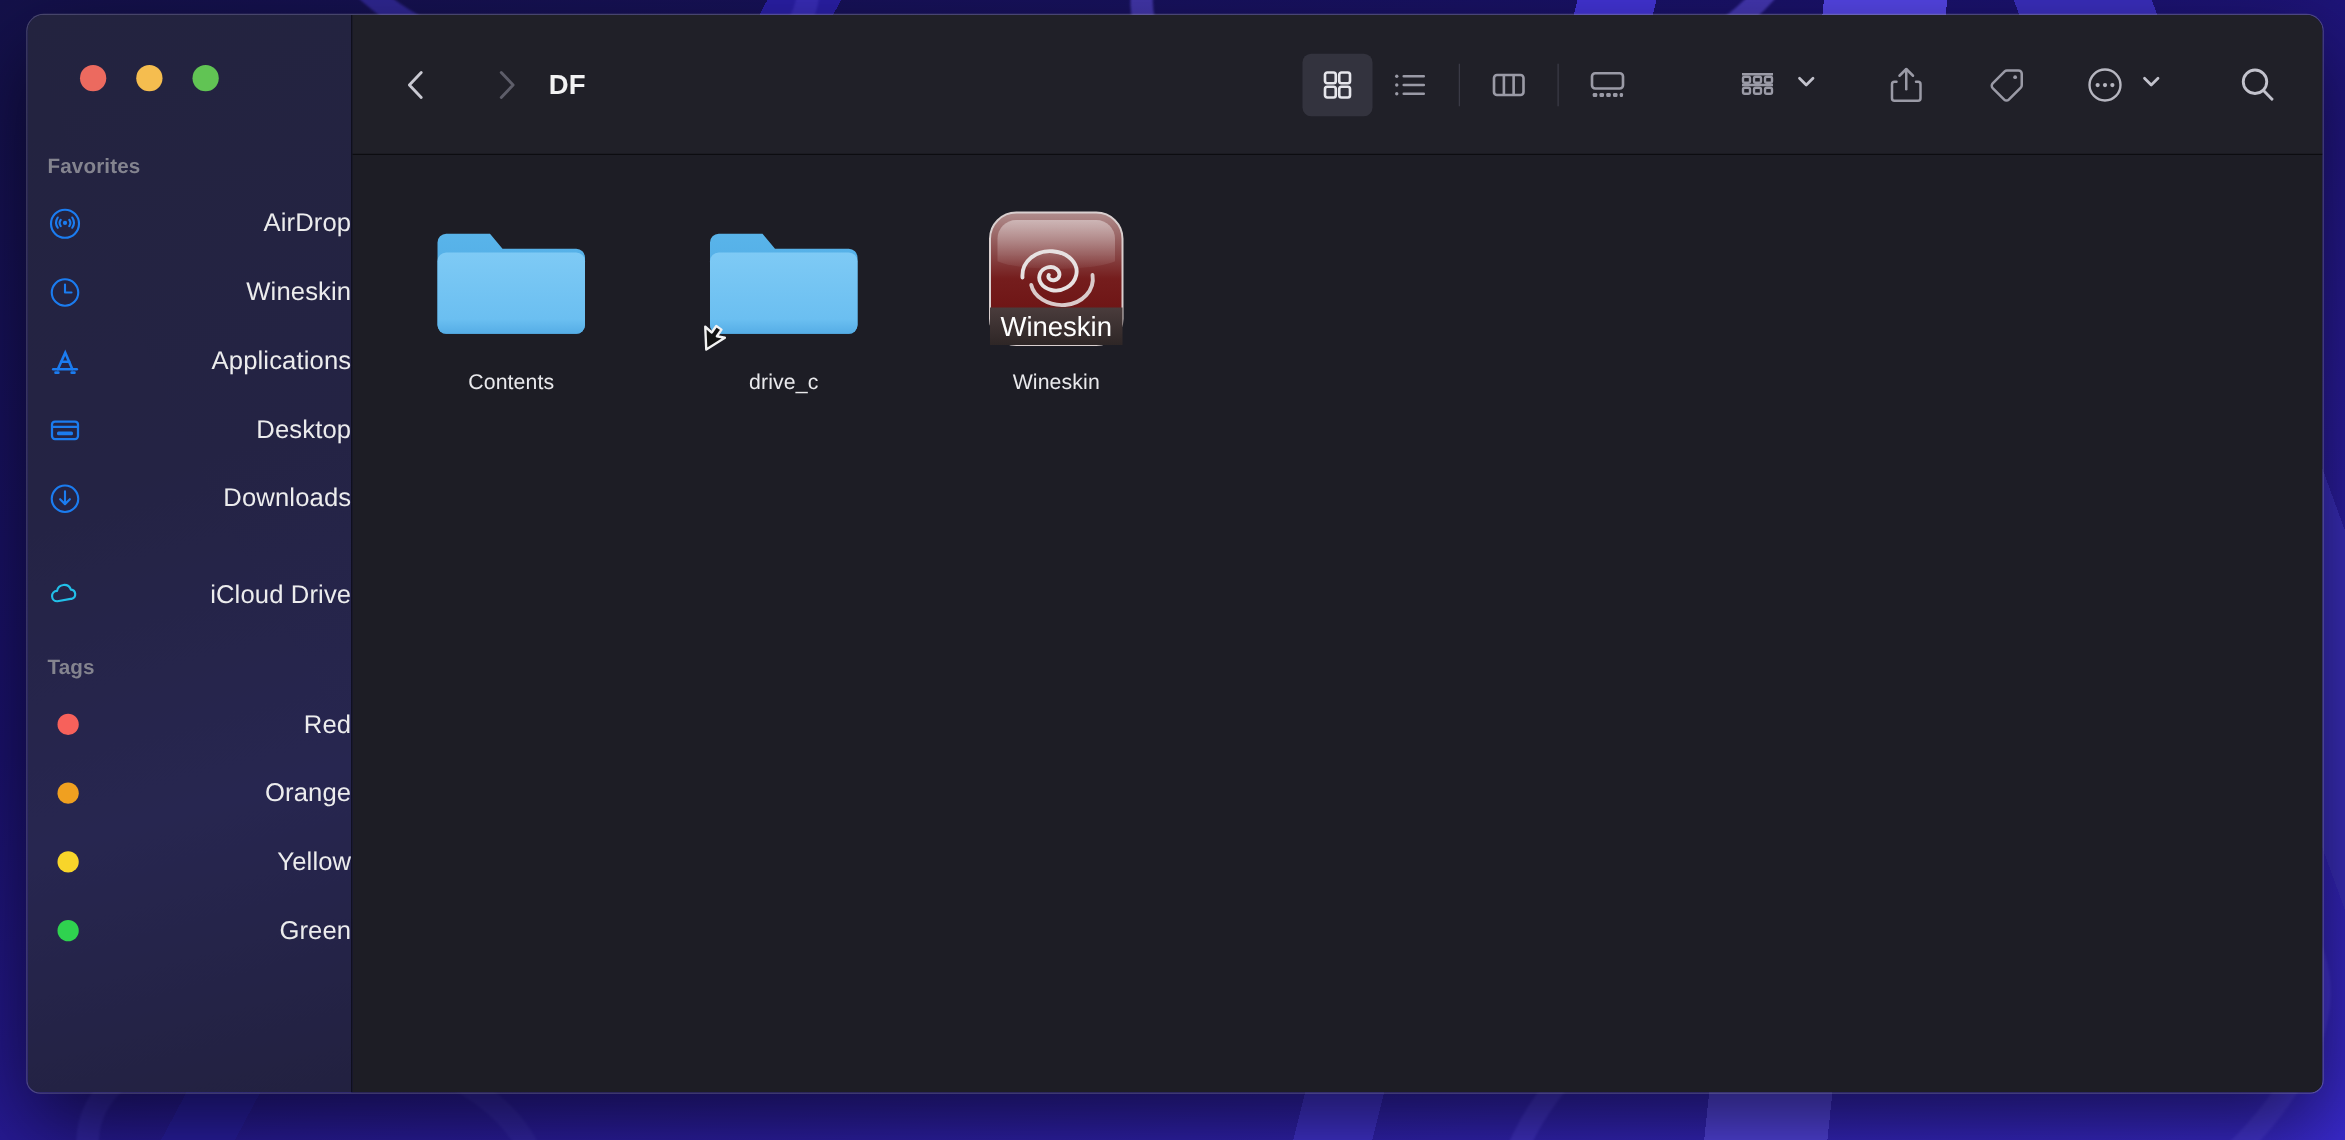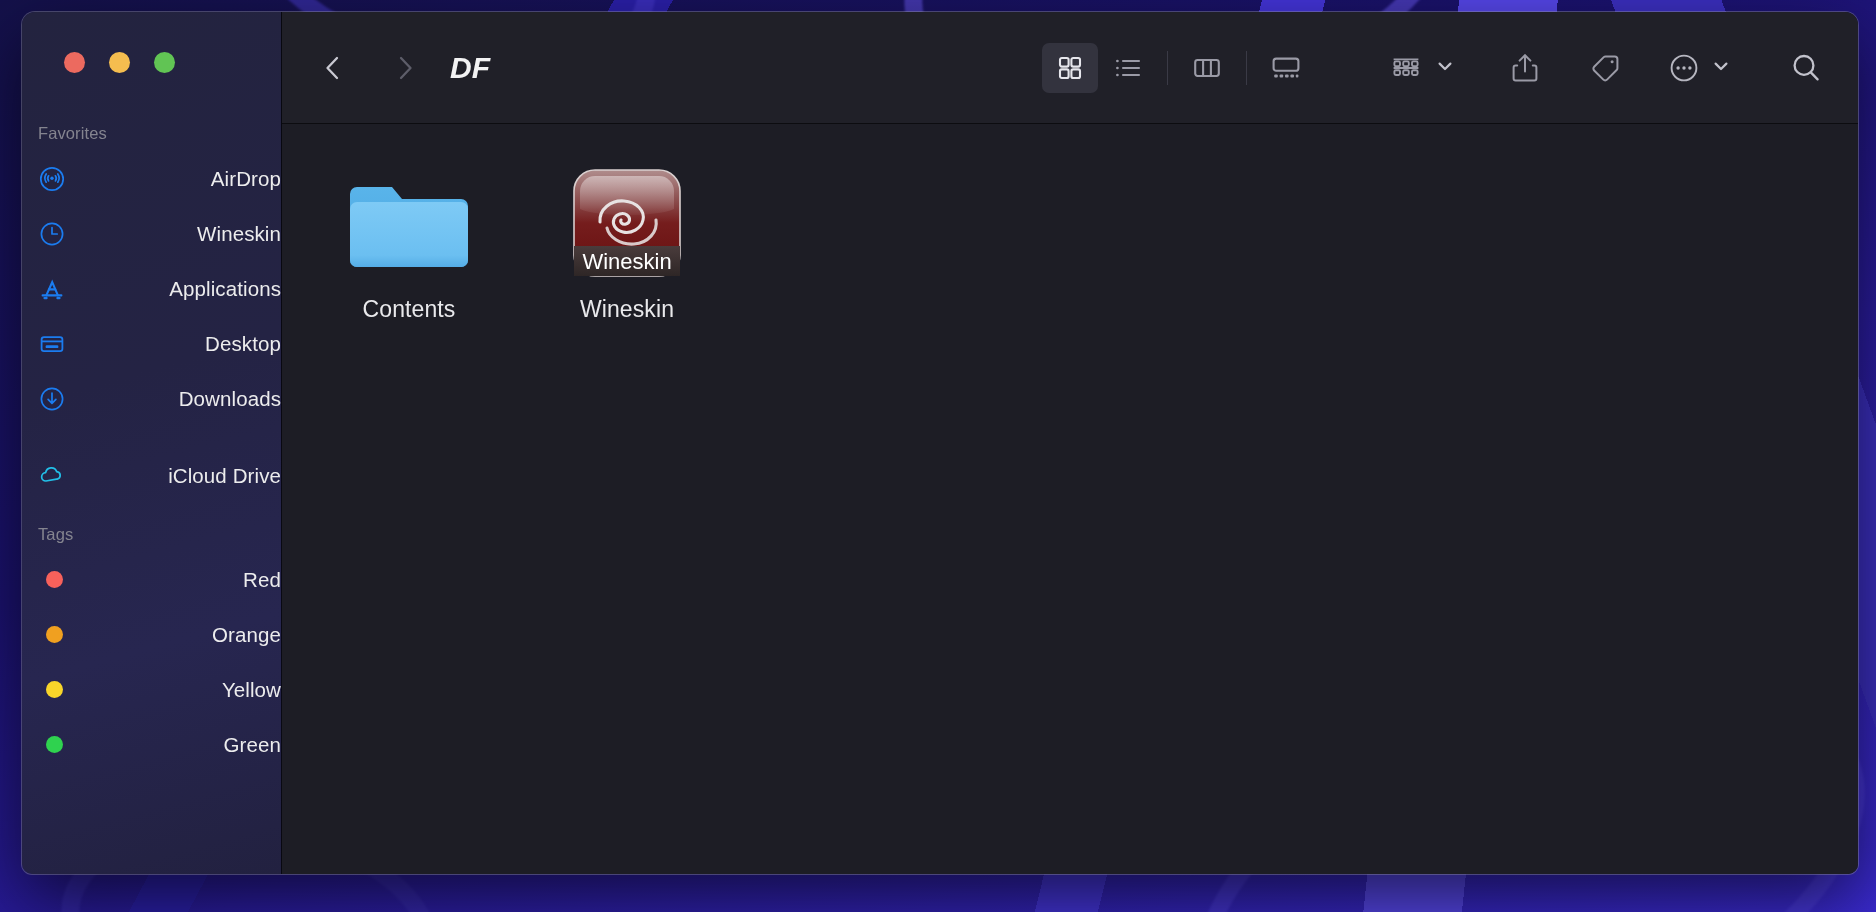--- a/index.html
+++ b/index.html
@@ -43,21 +43,21 @@
 
   
   #sidebar {
     width:260px; flex:0 0 260px; height:100%;
     background:linear-gradient(165deg,#23233f 0%,#242344 42%,#272650 72%,#222140 100%);
     border-right:1px solid rgba(0,0,0,.75);
     padding-top:112px;
     overflow:hidden; position:relative;
   }
   .sb-head {
-    font-size:16.5px; font-weight:normal; color:#84848f;
+    font-size:16.5px; font-weight:bold; color:#84848f;
     padding:0 0 8px 16px; letter-spacing:.1px;
   }
   .sb-sec + .sb-sec { margin-top:22px; }
   .sb-item {
     display:flex; align-items:center; gap:13px;
     height:55px; padding-left:17px; cursor:default;justify-content:space-between;
   }
   .sb-item .lbl {
     font-size:20.5px; color:#ececed; letter-spacing:.1px; white-space:nowrap;
   }
@@ -76,22 +76,22 @@
     padding:0 26px 0 28px; gap:0;
     position:relative;
   }
   .tb-btn {
     width:46px; height:46px; border:0; background:transparent;
     display:flex; align-items:center; justify-content:center;
     cursor:default; border-radius:7px; padding:0;
   }
   .nav-gap { width:26px; }
   #title {
-    font-size:30px; font-weight:bold; color:#f2f2f3;
-    margin-left:22px; letter-spacing:.2px; white-space:nowrap;font-style:italic;
+    font-size:22px; font-weight:bold; color:#f2f2f3;
+    margin-left:11px; letter-spacing:.2px; white-space:nowrap;
   }
   .spacer { flex:1; }
   .seg {
     display:flex; align-items:center; gap:2px;
   }
   .seg .tb-btn { width:56px; height:50px; }
   .seg .tb-btn.sel { background:#33333e; }
   .seg-div { width:1px; height:34px; background:#3a3a46; margin:0 9px; }
   .chev-sm { margin-left:2px; }
   .grp { display:flex; align-items:center; }
@@ -105,21 +105,21 @@
     display:flex; flex-wrap:wrap; align-content:flex-start;
     padding-left:18px;
   }
   .cell {
     width:218px; padding-top:14px;
     display:flex; flex-direction:column; align-items:center;
     cursor:default;
   }
   .icon-wrap { width:136px; height:118px; position:relative; display:flex; align-items:flex-end; justify-content:center; }
   .name {
-    margin-top:14px; font-size:23px; color:#e9e9ec;
+    margin-top:14px; font-size:17px; color:#e9e9ec;
     letter-spacing:.1px; white-space:nowrap;
   }
   .alias { position:absolute; left:-2px; bottom:-4px; width:34px; height:34px; }
 </style>
 </head>
 <body>
 
 <div id="desktop">
   <div class="swirl s1"></div>
   <div class="swirl s2"></div>
@@ -377,20 +377,32 @@
                     <stop offset="1" stop-color="#55ade6"></stop>
                 </linearGradient>
               </defs>
               <path d="M6 18a7 7 0 0 1 7-7h35l10 12h59a7 7 0 0 1 7 7v54a7 7 0 0 1-7 7H13a7 7 0 0 1-7-7z" fill="url(#fbk)"></path>
               <rect x="6" y="26" width="118" height="65" rx="7" fill="url(#ffr)"></rect>
             </svg>
           </div>
           <div class="name">Contents</div>
         </div>
 
+        <div class="cell">
+          <div class="icon-wrap">
+            <svg width="130" height="106" viewBox="0 0 130 106">
+              <path d="M6 18a7 7 0 0 1 7-7h35l10 12h59a7 7 0 0 1 7 7v54a7 7 0 0 1-7 7H13a7 7 0 0 1-7-7z" fill="url(#fbk)"></path>
+              <rect x="6" y="26" width="118" height="65" rx="7" fill="url(#ffr)"></rect>
+            </svg>
+            <svg class="alias" viewBox="0 0 34 34">
+              <path d="M8 27.6 7.2 9.4l5.2 4.6 3.6-5.2 4.2 2.9-3.7 5.3 6.4 1.2z" fill="#111" stroke="#f2f2f2" stroke-width="1.9" stroke-linejoin="round"></path>
+            </svg>
+          </div>
+          <div class="name">drive_c</div>
+        </div>
 
 
         <div class="cell">
           <div class="icon-wrap">
             <svg width="118" height="118" viewBox="0 0 118 118">
               <defs>
                 <linearGradient id="wsk" x1="0" y1="0" x2="0" y2="1">
                   <stop offset="0" stop-color="#b08d8d"></stop>
                   <stop offset="0.30" stop-color="#8a4a4a"></stop>
                   <stop offset="0.50" stop-color="#751d1d"></stop>

